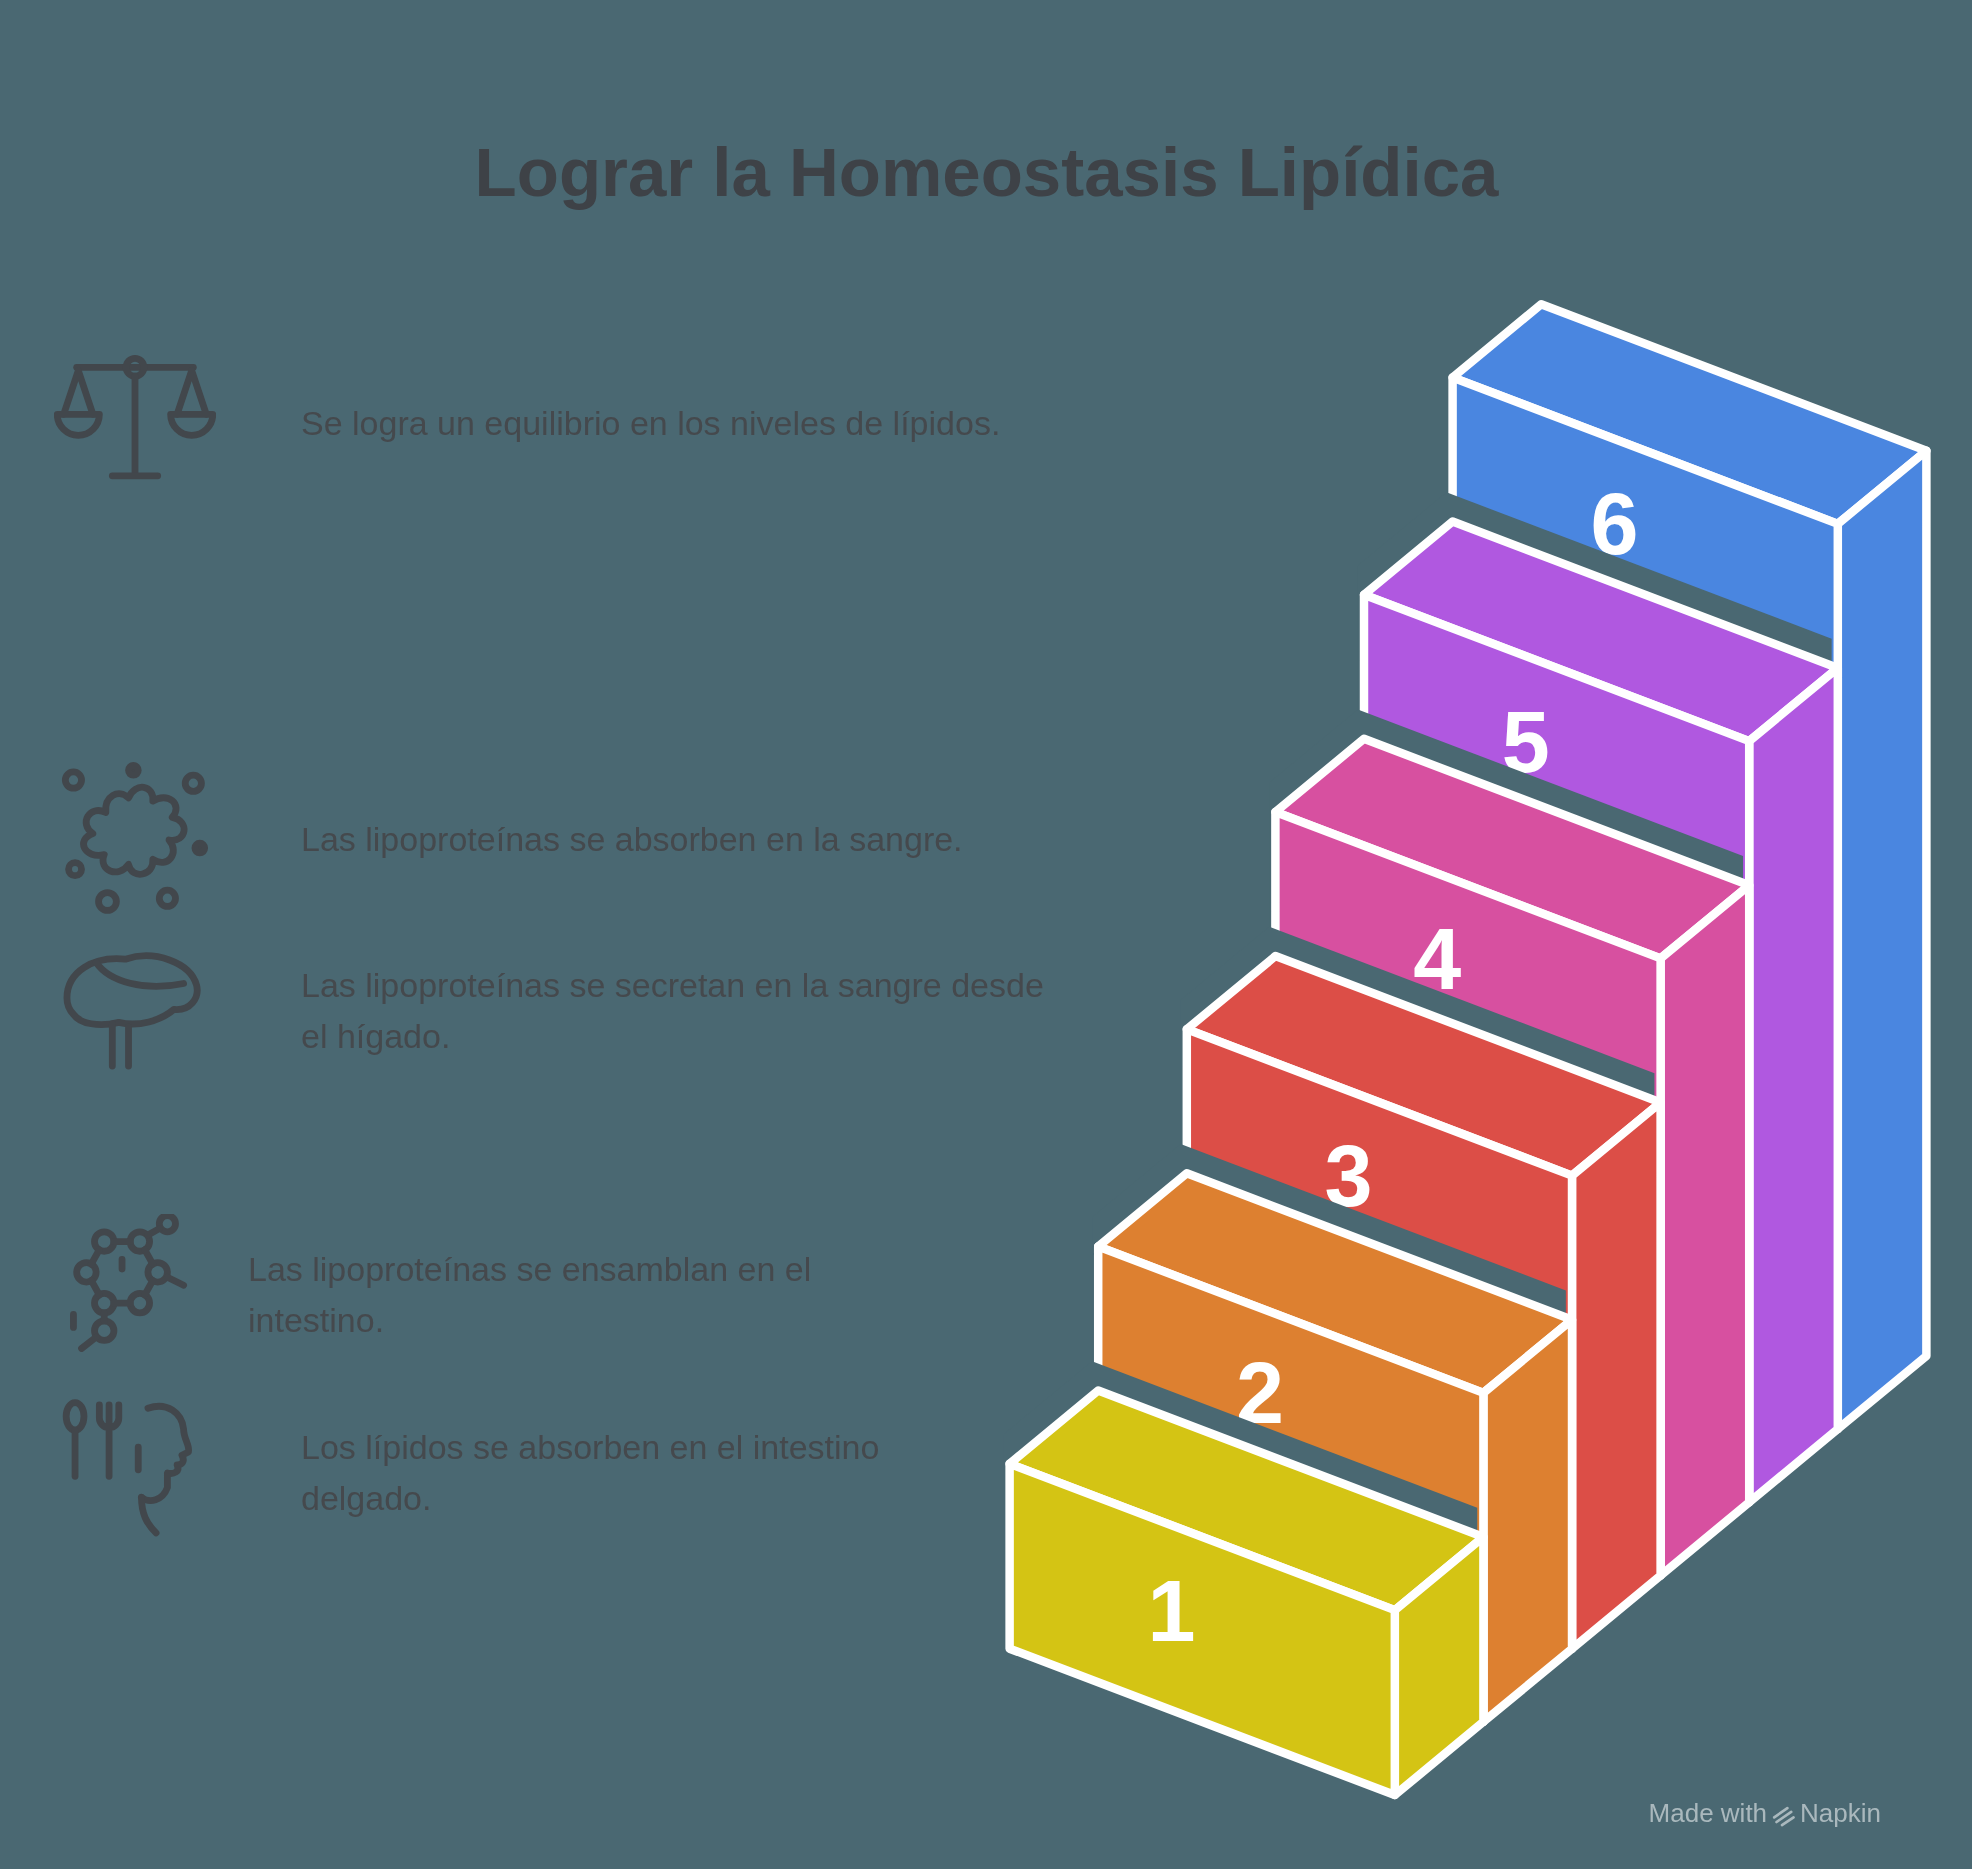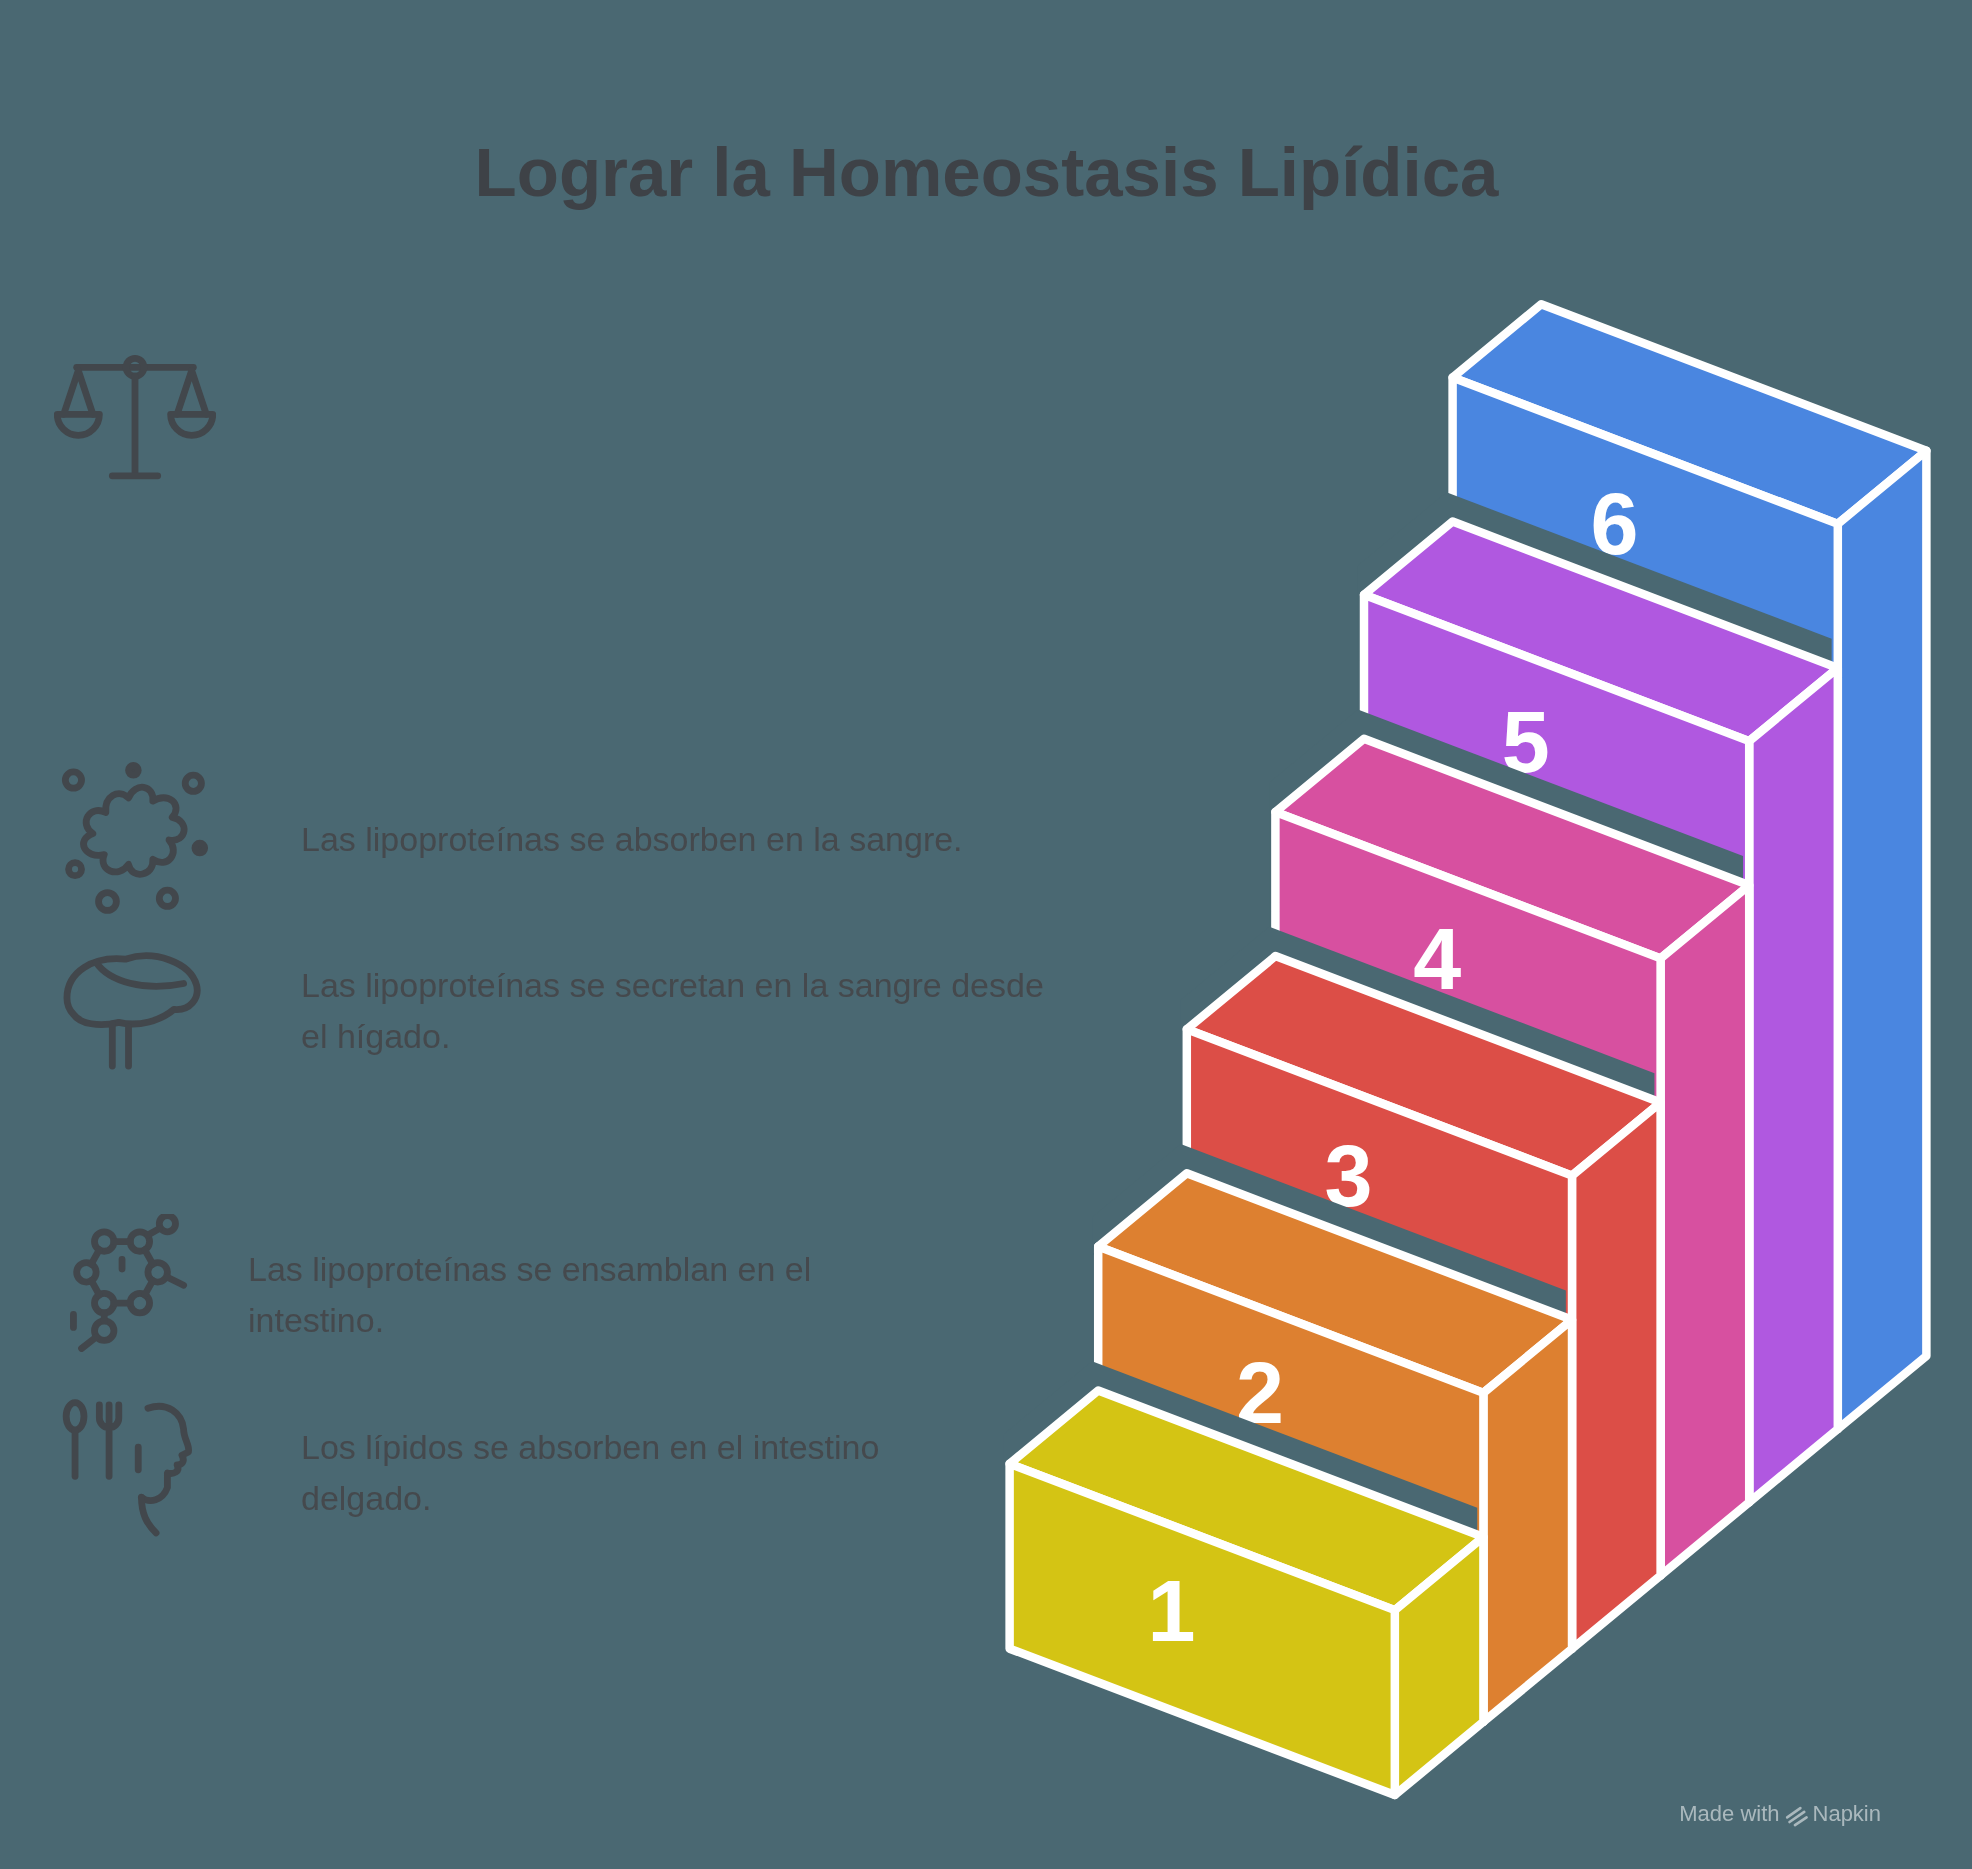--- a/index.html
+++ b/index.html
@@ -33,21 +33,21 @@
   .r1{top:335px;}
   .r2{top:543px;}
   .r3{top:751px;}
   .r4{top:922px;}
   .r5{top:1206px;gap:32px;}
   .r6{top:1384px;justify-content:space-between;}
   #stairs-svg{position:absolute;top:0;left:0;}
   .watermark{
     position:absolute;right:92px;bottom:40px;
     display:flex;align-items:center;gap:1px;
-    color:var(--wm);opacity:.72;font-size:22px;
+    color:var(--wm);opacity:.72;font-size:26px;
   }
   .watermark svg{width:31px;height:31px;}
   .lineart{fill:none;stroke:currentColor;stroke-width:4.2;stroke-linecap:round;stroke-linejoin:round;}
 </style>
 </head>
 <body>
 
 <div class="canvas">
 
   <div class="title">Lograr la Homeostasis Lipídica</div>
@@ -58,20 +58,21 @@
         <path d="M14 15 H86"></path>
         <circle cx="50" cy="15" r="5.5"></circle>
         <path d="M50 20.5 V80"></path>
         <path d="M36 82 H64"></path>
         <path d="M15 17 L6 44 M15 17 L24 44"></path>
         <path d="M2 44 h26 M2 44 a13 13 0 0 0 26 0"></path>
         <path d="M85 17 L76 44 M85 17 L94 44"></path>
         <path d="M72 44 h26 M72 44 a13 13 0 0 0 26 0"></path>
       </svg>
     </div>
+    <div class="row-text">Se logra un equilibrio en los niveles de lípidos.</div>
   </div>
 
 
   <div class="row r3">
     <div class="icon-box">
       <svg viewBox="0 0 100 100" class="lineart">
         <path d="M46 24 C50 14 62 16 61 26 C70 20 80 28 73 36 C84 38 82 52 71 50 C78 58 70 68 61 62 C62 72 48 75 46 65 C40 74 27 69 31 59 C19 62 13 50 24 46 C15 40 22 28 32 33 C31 23 40 18 46 24 Z"></path>
         <circle cx="12" cy="13" r="5"></circle>
         <circle cx="49" cy="7" r="3" fill="currentColor"></circle>
         <circle cx="86" cy="15" r="5"></circle>

